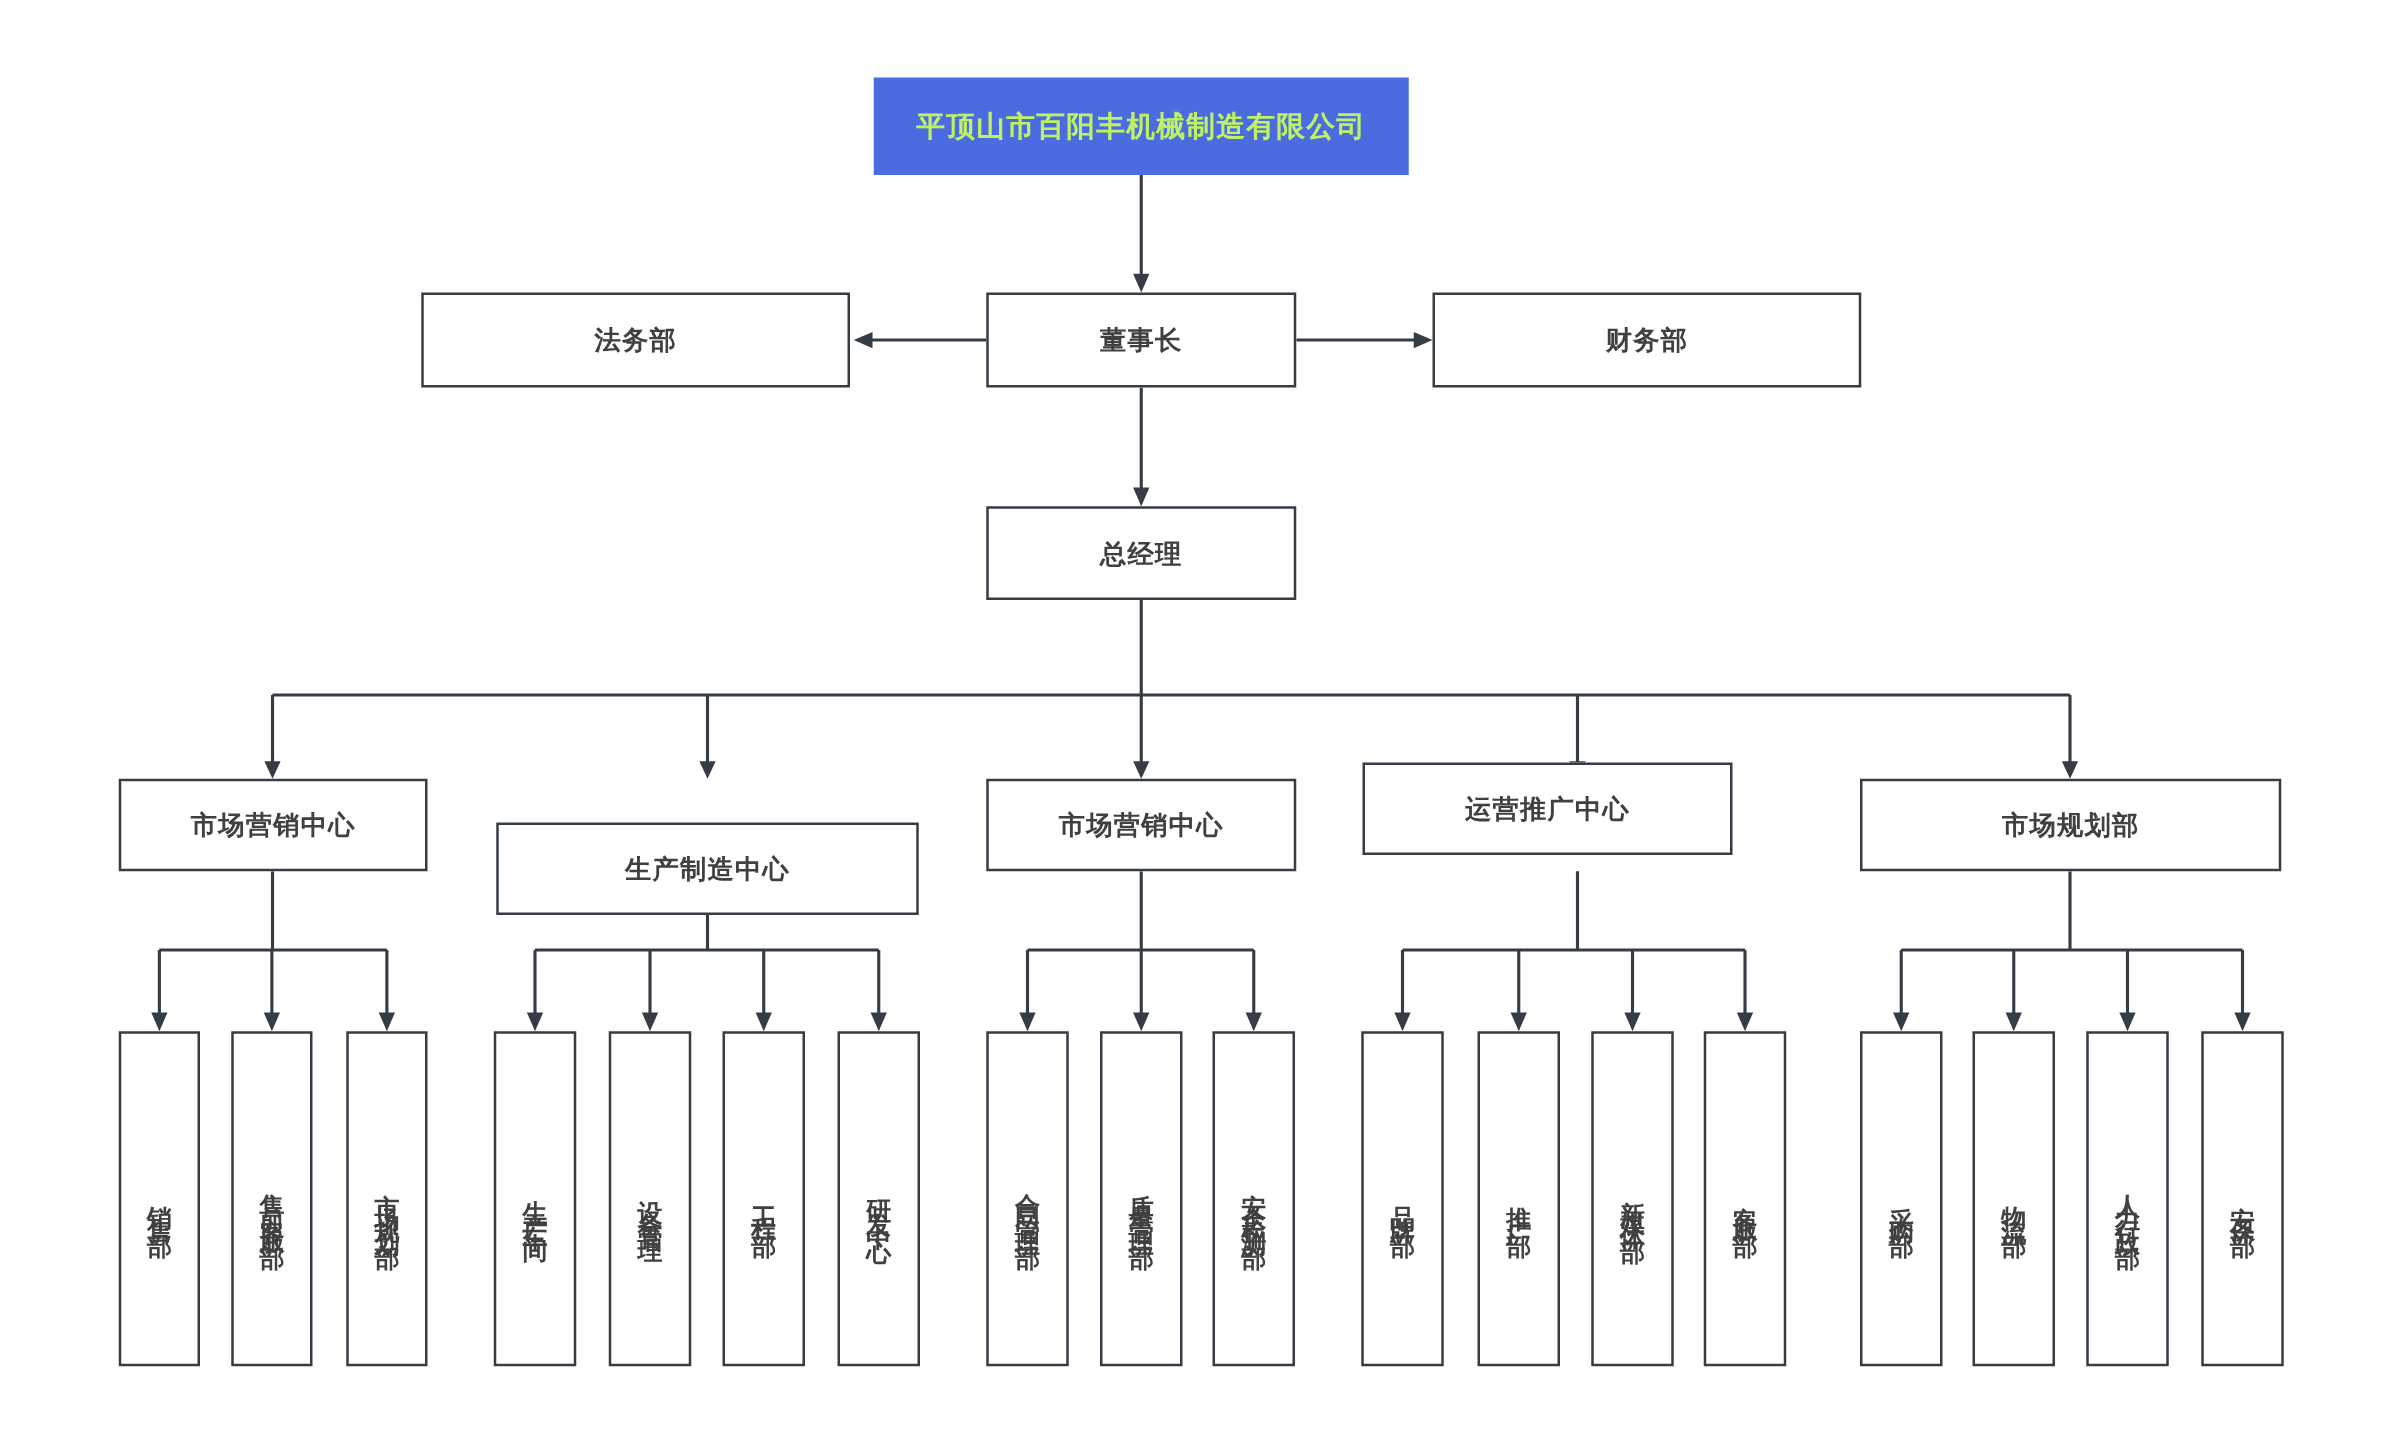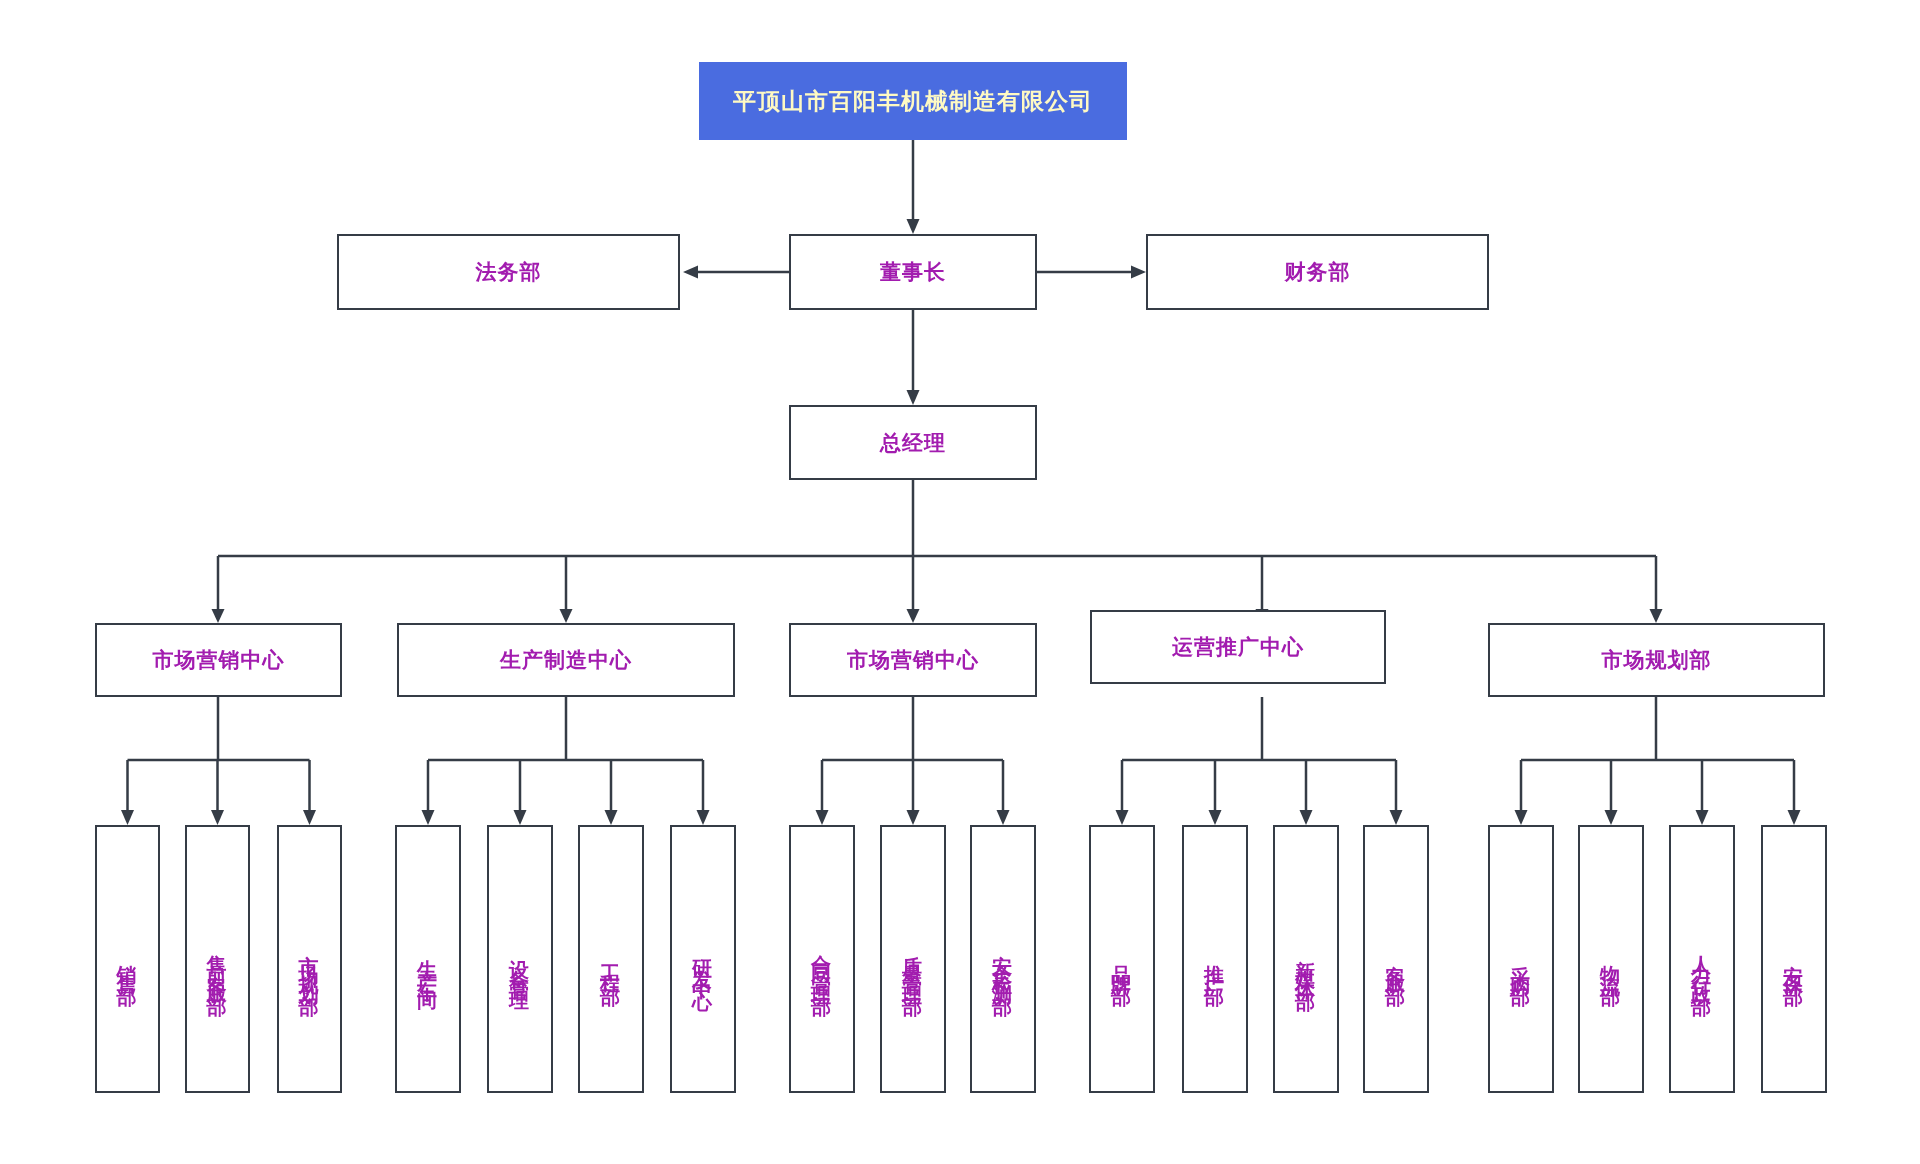--- a/index.html
+++ b/index.html
@@ -26,29 +26,29 @@
     stroke: none;
   }
   .node {
     position: absolute;
     box-sizing: border-box;
     background: #ffffff;
     border: 2.5px solid #353c46;
     display: flex;
     align-items: center;
     justify-content: center;
-    color: #a21caf;
+    color: #404040;
     font-weight: bold;
     text-align: center;
   }
   .node-h { font-size: 21px; letter-spacing: 1px; }
   .node-root {
     background: #4a6ce0;
     border: none;
-    color: #fef9c3;
+    color: #bef264;
     font-size: 23px;
     letter-spacing: 1px;
   }
   .node-v { font-size: 20px; }
   .node-v span {
     writing-mode: vertical-rl;
     text-orientation: upright;
     letter-spacing: 10px;
     padding-top: 10px; 
   }
@@ -142,21 +142,21 @@
     <span>董事长</span>
   </div>
 
   <div class="node node-h" style="left:95px; top:623px; width:247px; height:74px;">
     <span>市场营销中心</span>
   </div>
 
   <div class="node node-h" style="left:789px; top:405px; width:248px; height:75px;">
     <span>总经理</span>
   </div>
-  <div class="node node-h" style="left:397px; top:623px; width:338px; height:74px;">
+  <div class="node node-h" style="left:397px; top:658px; width:338px; height:74px;">
     <span>生产制造中心</span>
   </div>
   <div class="node node-h" style="left:789px; top:623px; width:248px; height:74px;">
     <span>市场营销中心</span>
   </div>
   <div class="node node-h" style="left:1090px; top:610px; width:296px; height:74px;">
     <span>运营推广中心</span>
   </div>
   <div class="node node-h" style="left:1488px; top:623px; width:337px; height:74px;">
     <span>市场规划部</span>

